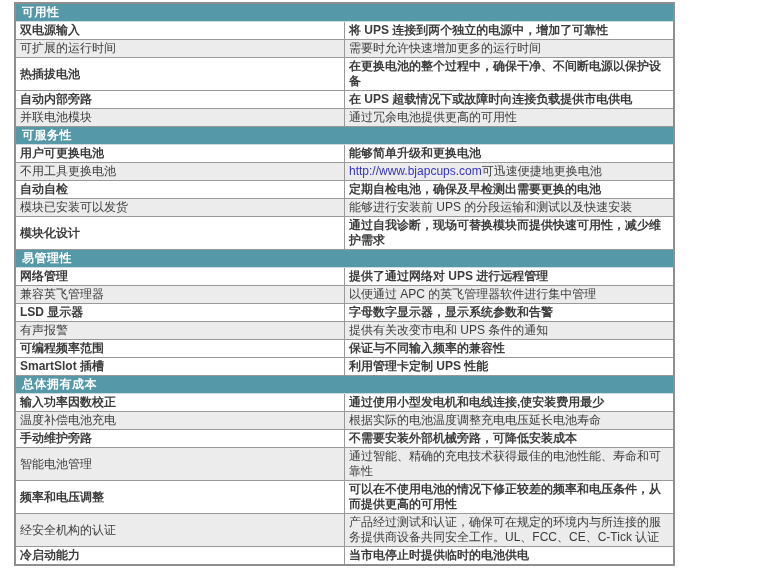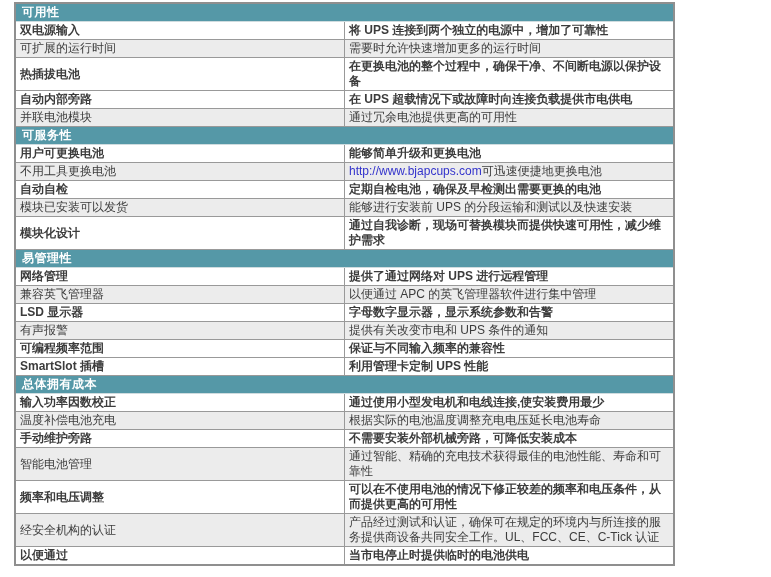--- a/index.html
+++ b/index.html
@@ -194,18 +194,18 @@
     <td class="name-cell">频率和电压调整</td>
     <td class="desc-cell">可以在不使用电池的情况下修正较差的频率和电压条件，从而提供更高的可用性</td>
   </tr>
 
   <tr class="feature-row odd">
     <td class="name-cell">经安全机构的认证</td>
     <td class="desc-cell">产品经过测试和认证，确保可在规定的环境内与所连接的服务提供商设备共同安全工作。UL、FCC、CE、C-Tick 认证</td>
   </tr>
 
   <tr class="feature-row even">
-    <td class="name-cell">以便通过</td>
+    <td class="name-cell">冷启动能力</td>
     <td class="desc-cell">当市电停止时提供临时的电池供电</td>
   </tr>
 </tbody>
   </table>
 </div>
 
 </body></html>

